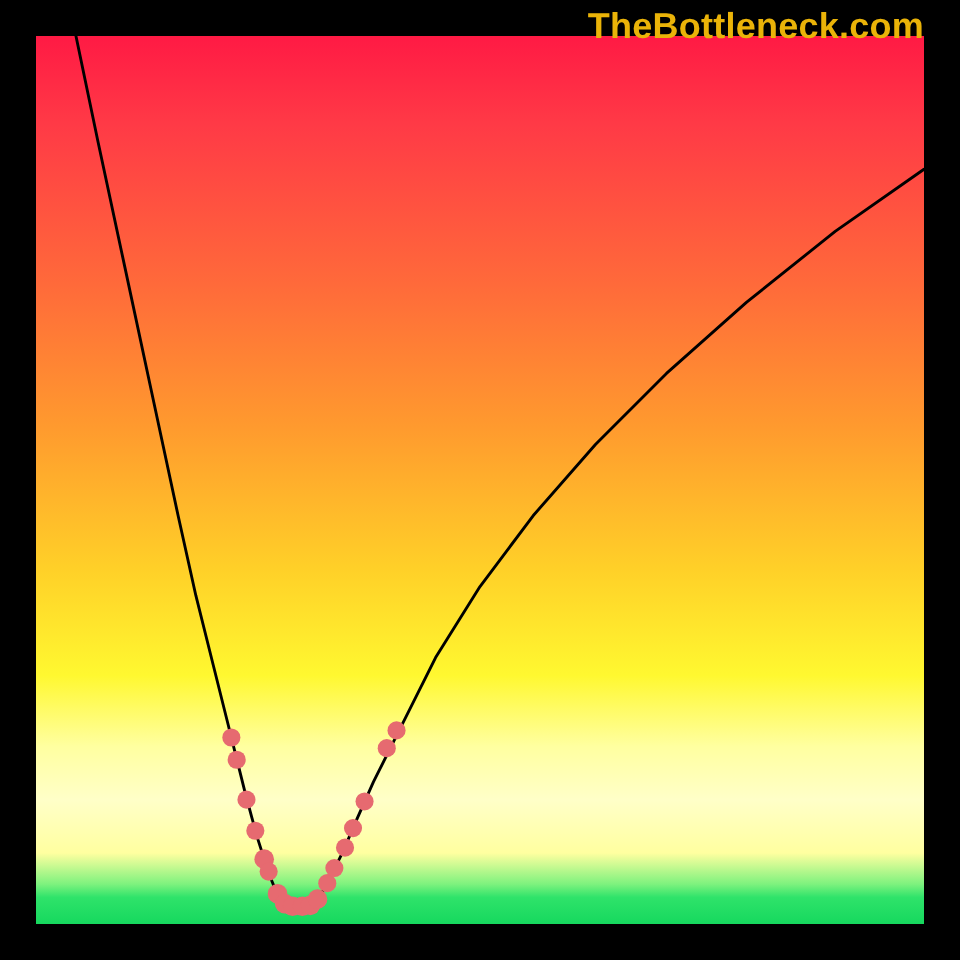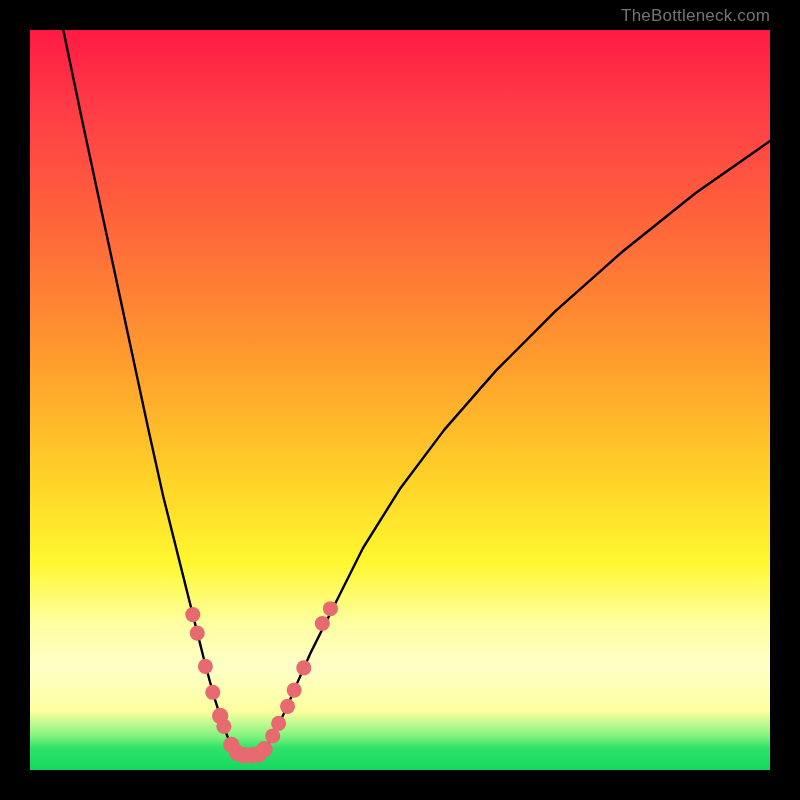--- a/index.html
+++ b/index.html
@@ -39,23 +39,23 @@
       #ffffa0 92%,
       #7ef27e 95.5%,
       #2fe36a 97%,
       #16d85e 100%
     );
   }
   .watermark {
     position: absolute;
     top: 6px;
     right: 30px;
-    color: #737373;
-    font-size: 17px;
-    font-weight: 400;
+    color: #eab308;
+    font-size: 30px;
+    font-weight: 700;
     letter-spacing: 0.2px;
     user-select: none;
   }
   svg.curve {
     position: absolute;
     left: 0;
     top: 0;
     width: 740px;
     height: 740px;
     overflow: visible;

